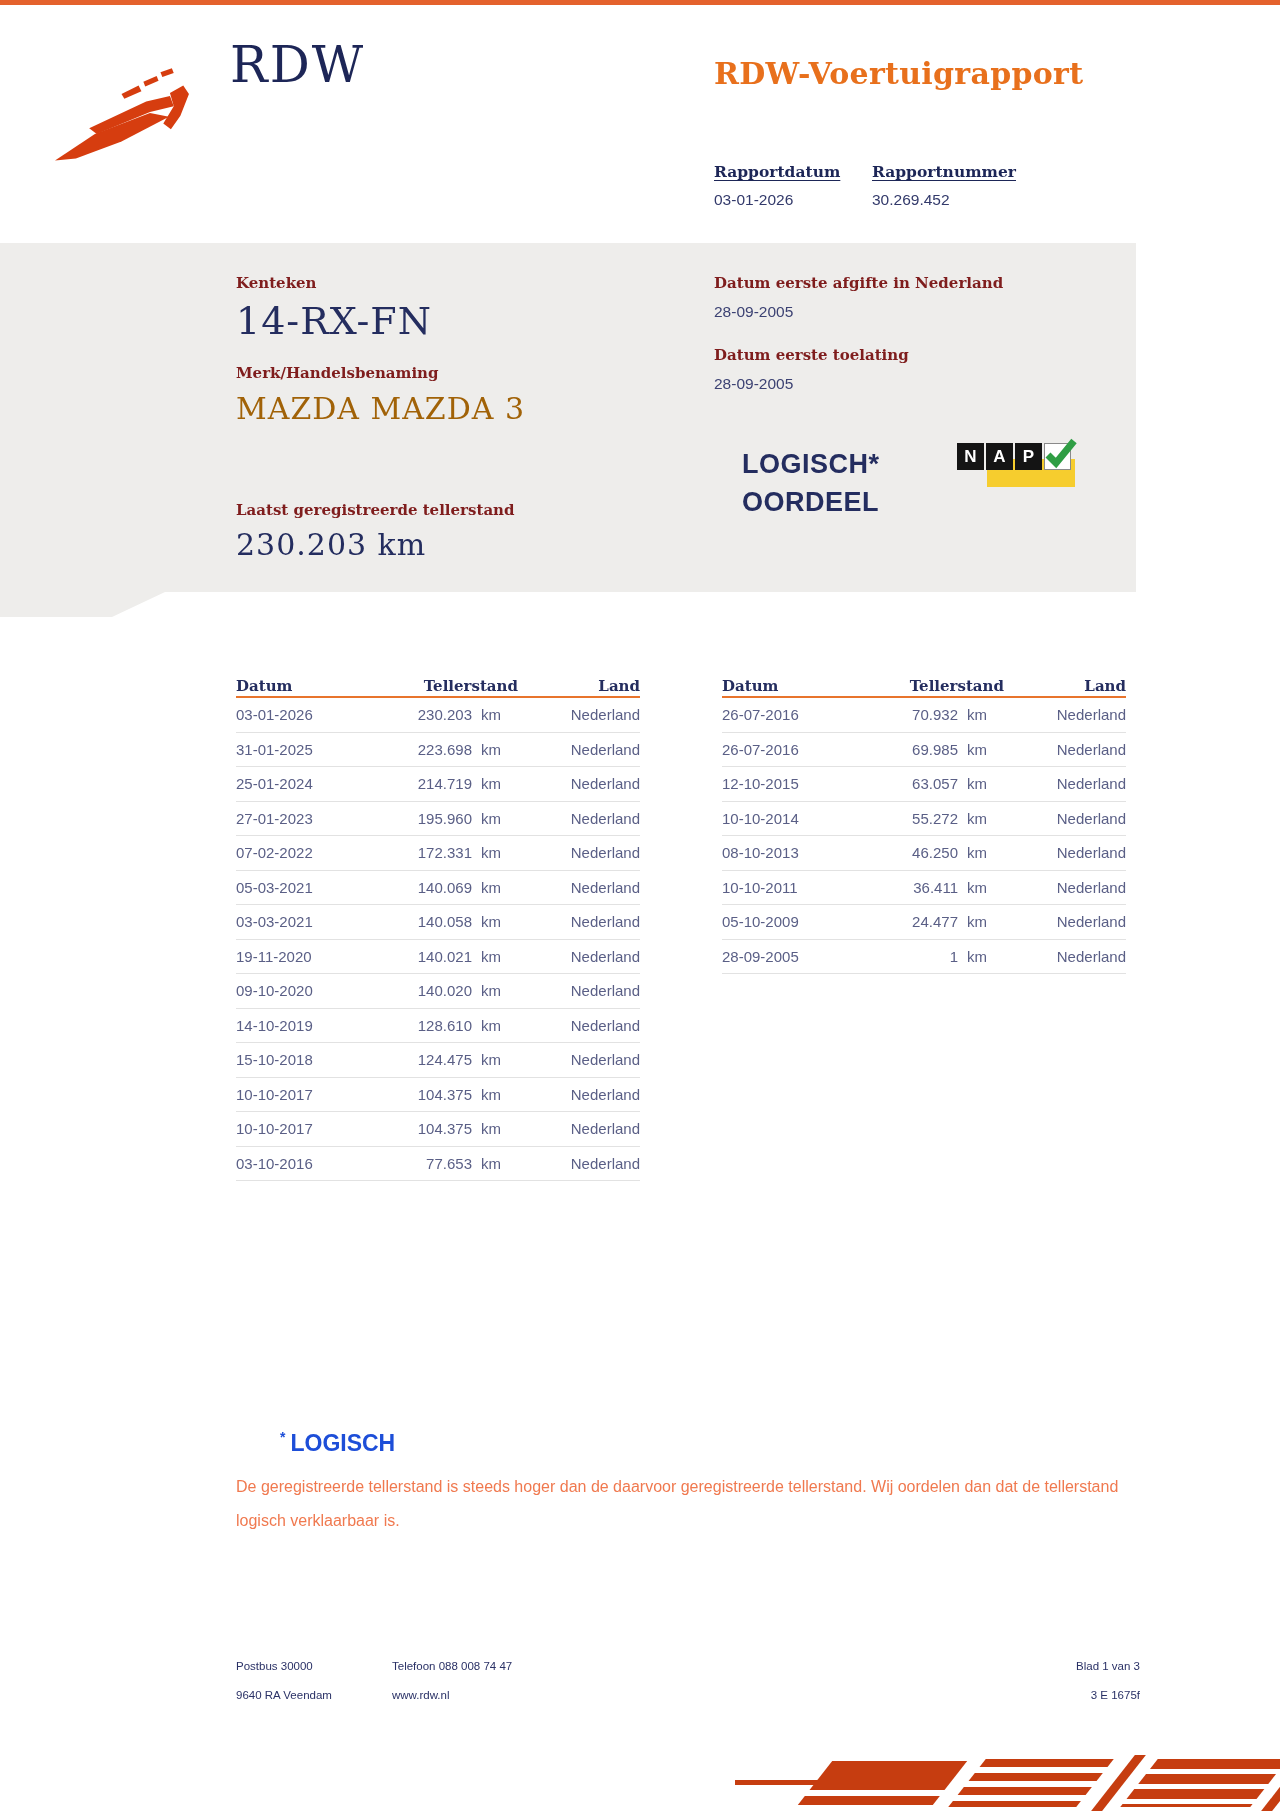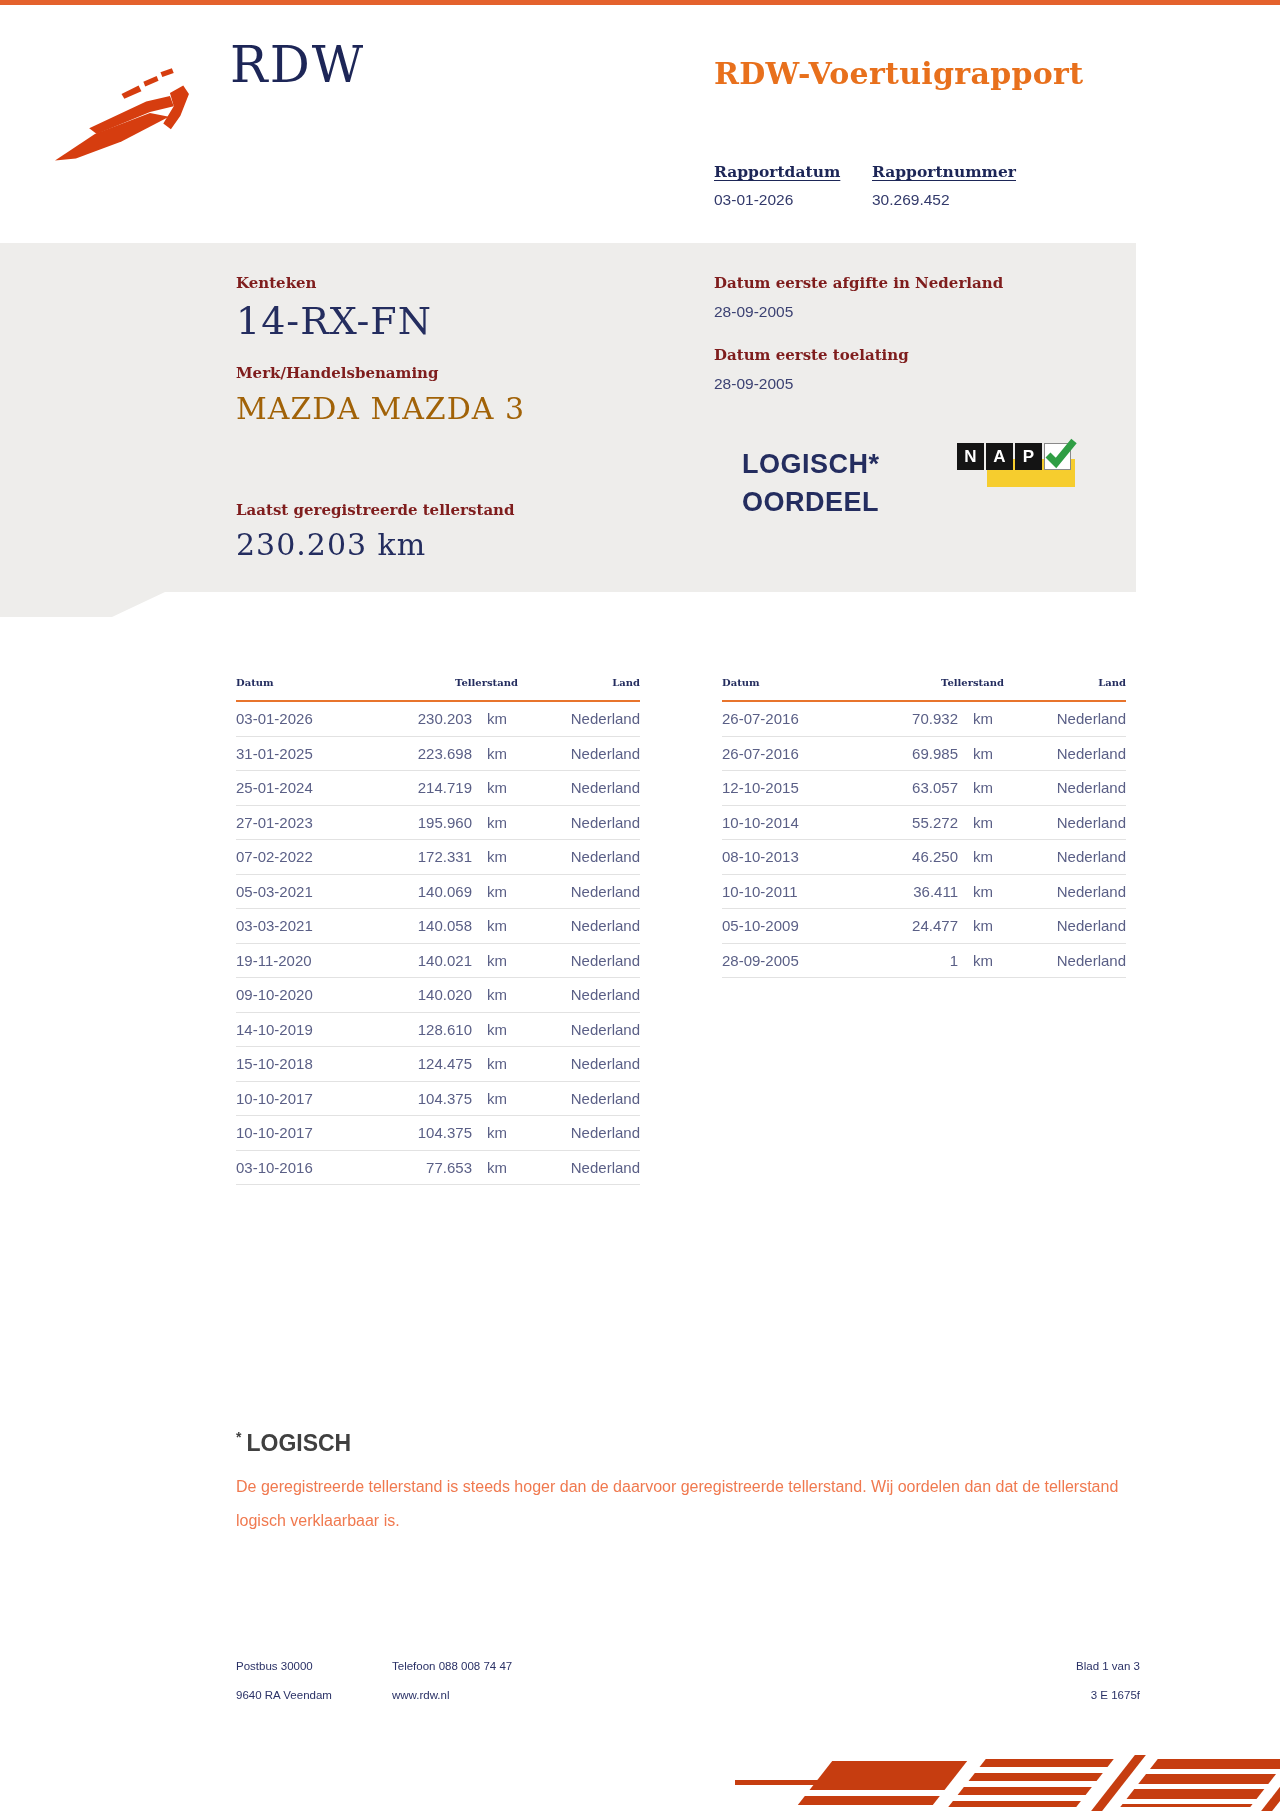--- a/index.html
+++ b/index.html
@@ -64,36 +64,36 @@
   .nap-check { width:27px; height:27px; background:#fff; border:1px solid #8a8a8a; position:relative; }
   .nap-check svg { position:absolute; left:-2px; top:-7px; }
 
   
   .tables { position:absolute; left:236px; top:662px; width:900px; }
   .tables-title { font-family:"DejaVu Serif", serif; font-weight:700; font-size:16px; color:#e66f1e; }
   .tables-row { display:flex; gap:82px; margin-top:15px; }
   .ttable { width:404px; }
   .thead {
     display:grid; grid-template-columns:118px 164px 1fr;
-    padding-bottom:12px; border-bottom:2px solid #e8742c;
-    font-family:"DejaVu Serif", serif; font-weight:700; font-size:10px; color:#242d5f;
+    padding-bottom:1px; border-bottom:2px solid #e8742c;
+    font-family:"DejaVu Serif", serif; font-weight:700; font-size:15px; color:#242d5f;
   }
   .th-tell, .th-land { text-align:right; }
   .trow {
     display:grid; grid-template-columns:118px 118px 46px 1fr;
     height:34.5px; align-items:center; border-bottom:1px solid #e2e2e2;
     font-size:15px; color:#5a5f86;
   }
   .c-num { text-align:right; }
-  .c-unit { padding-left:15px; }
+  .c-unit { padding-left:9px; }
   .c-land { text-align:right; }
 
   
   .verdict { position:absolute; left:236px; top:1429px; width:935px; }
-  .verdict-h { font-size:23px; font-weight:800; color:#404040; }
+  .verdict-h { font-size:23px; font-weight:800; color:#1d4ed8;margin-left:44px; }
   .verdict-h .star { font-size:14px; vertical-align:9px; margin-right:5px; font-weight:700; }
   .verdict-p { margin-top:13px; font-size:16px; color:#f0794f; line-height:34px; }
 
   
   .footer {
     position:absolute; left:236px; top:1660px; width:904px;
     display:grid; grid-template-columns:156px 1fr auto; row-gap:17px;
     font-size:11.5px; color:#2a3166;
   }
   .f-right { text-align:right; }

